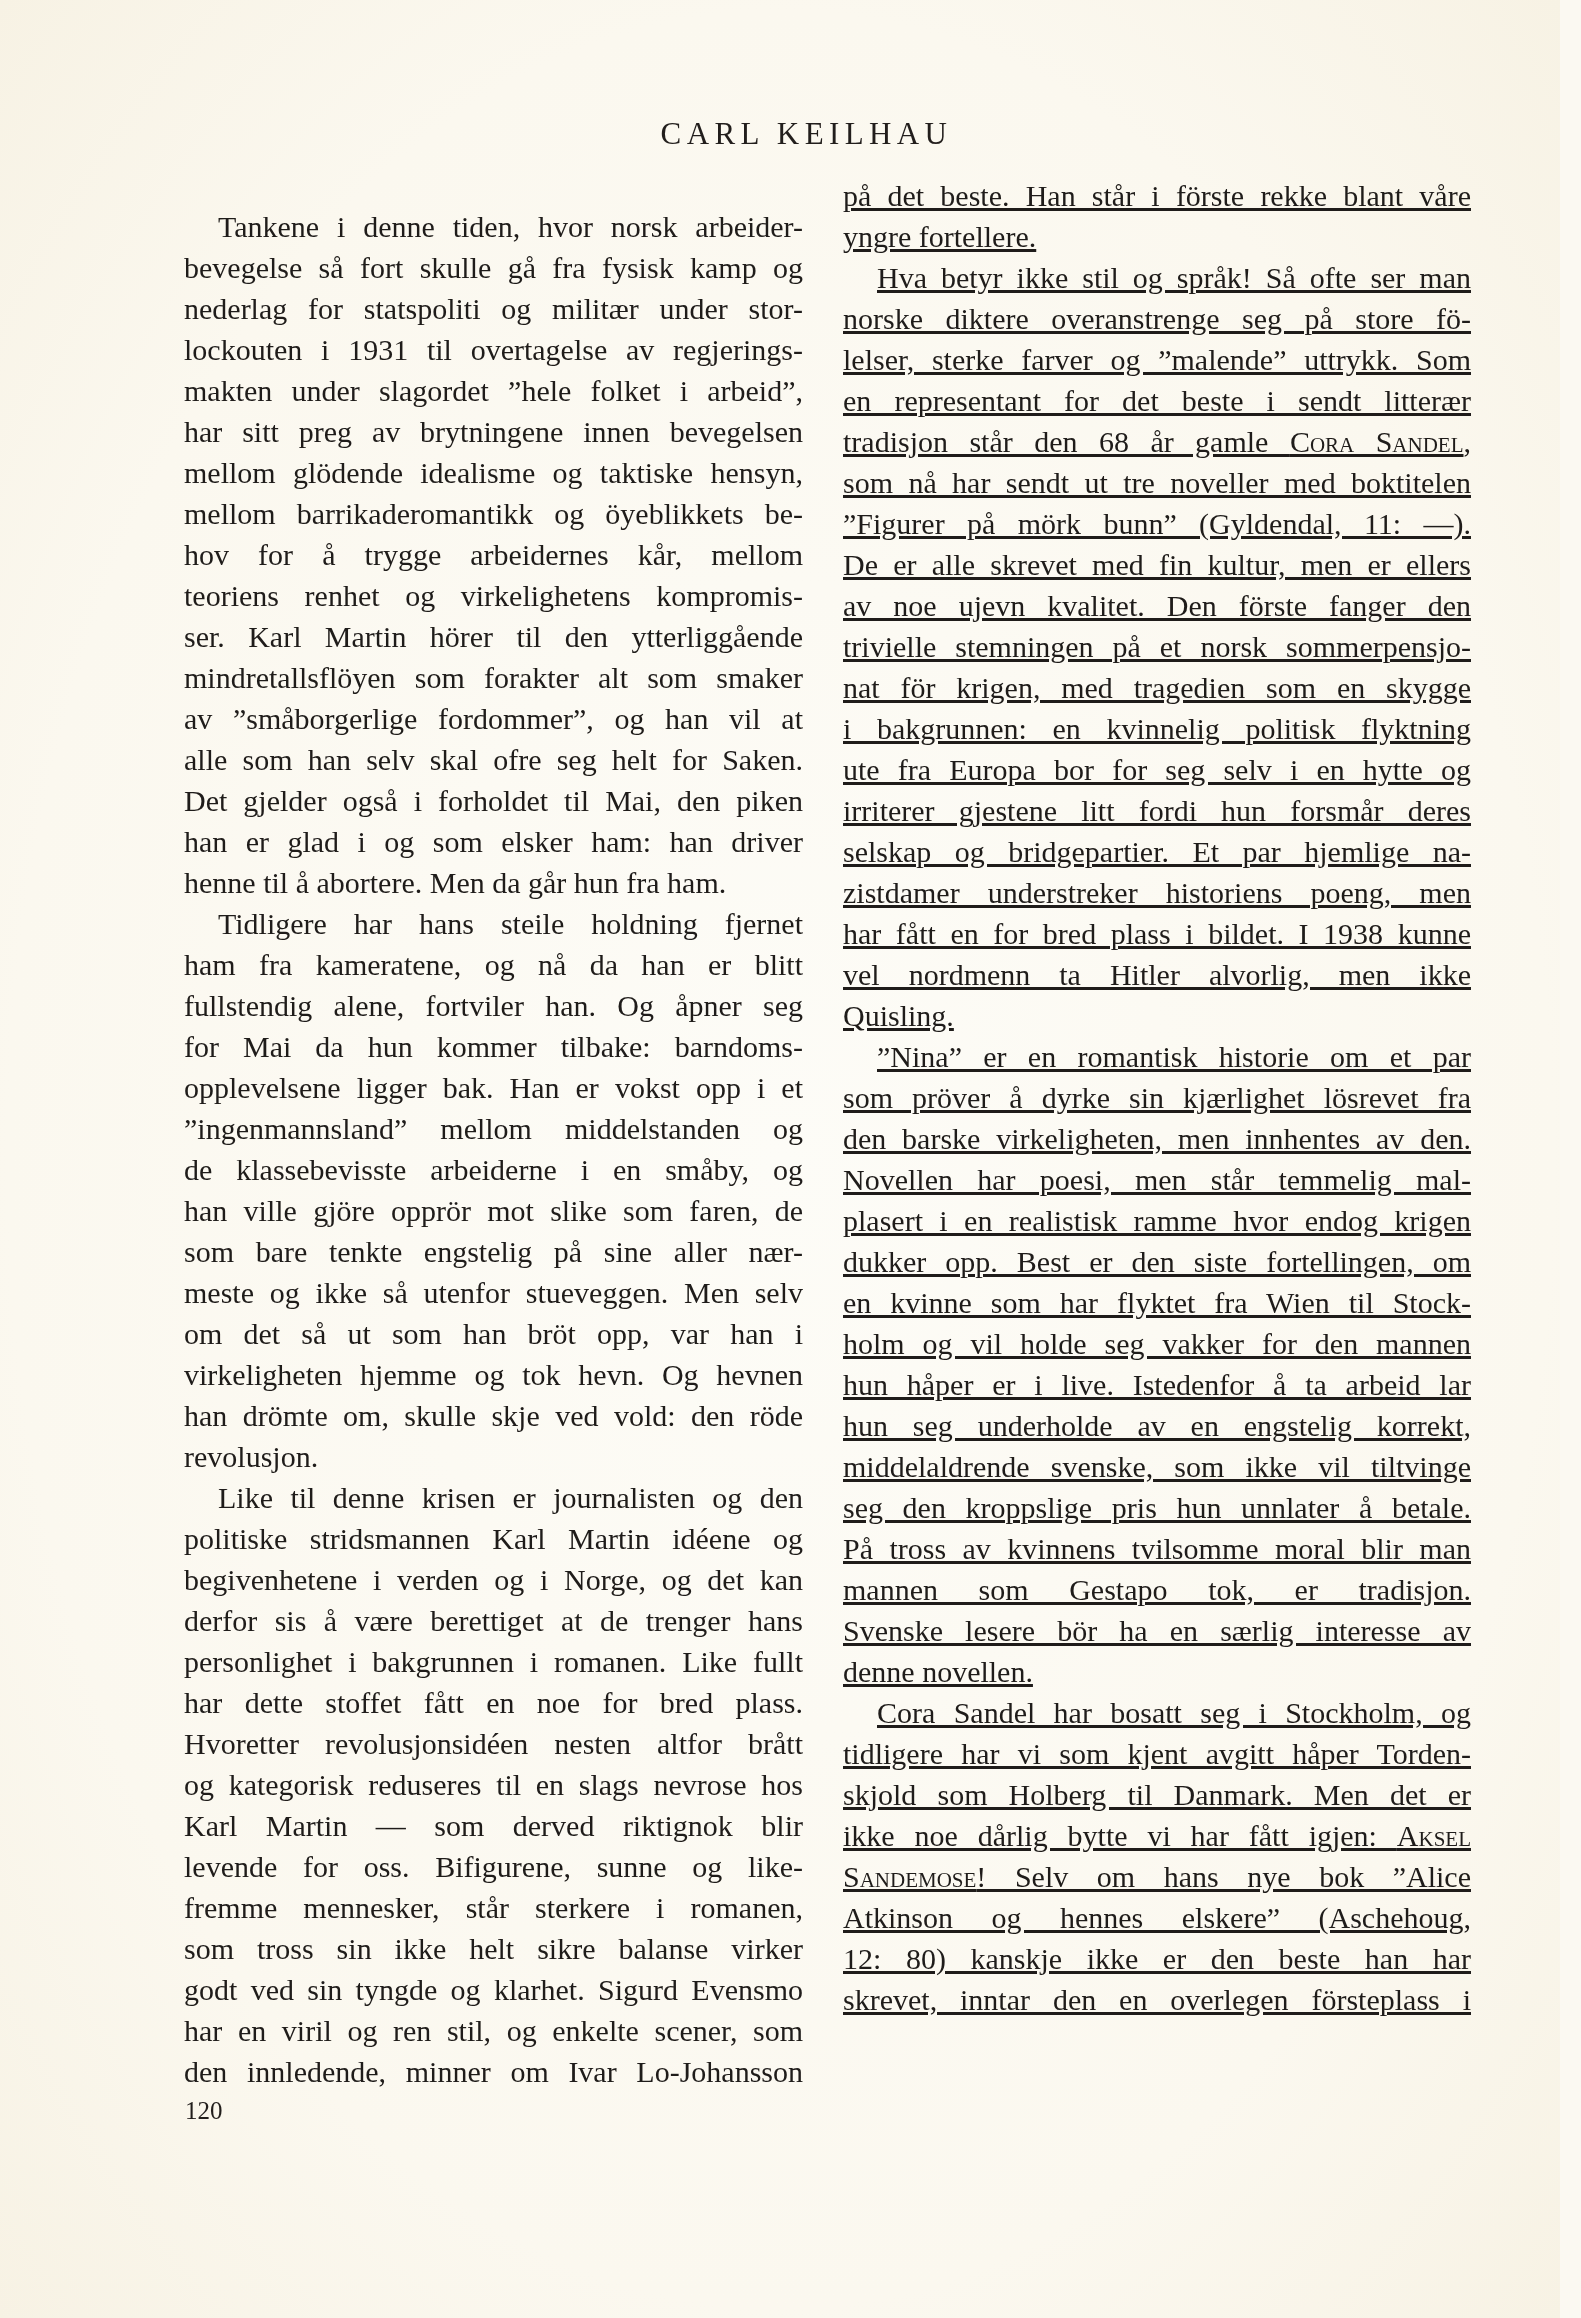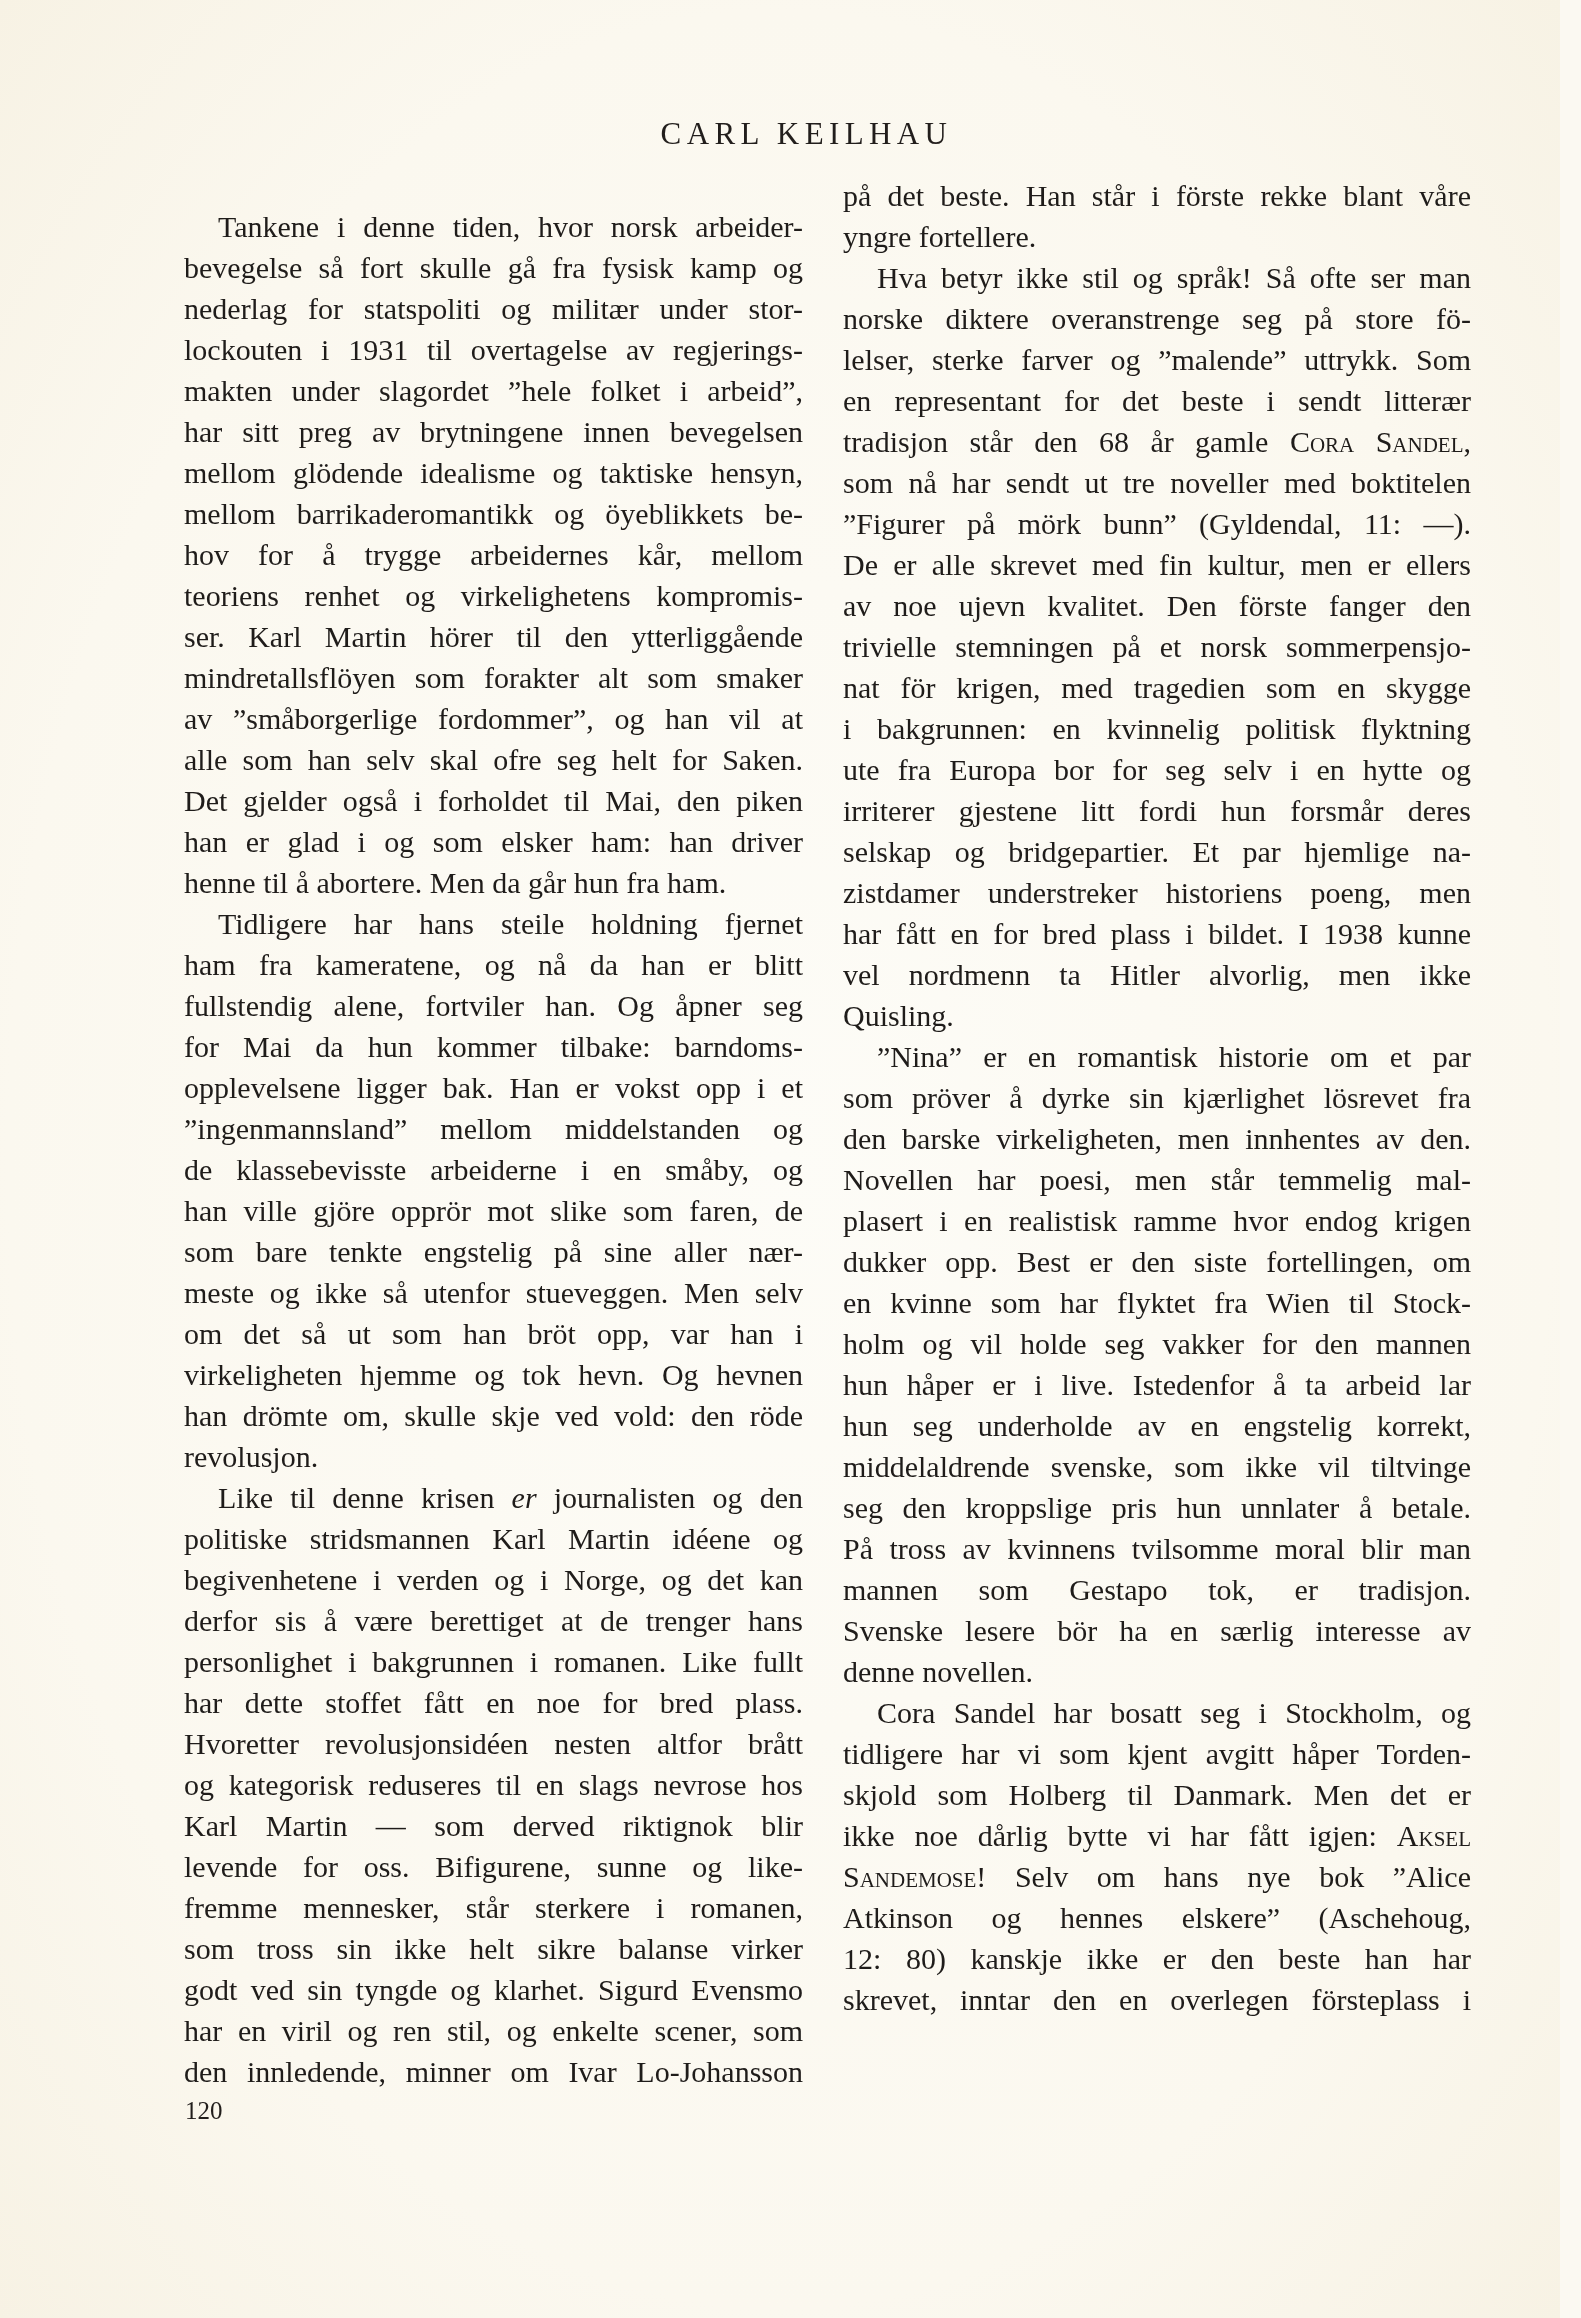--- a/index.html
+++ b/index.html
@@ -32,21 +32,21 @@
     letter-spacing: 5.4px;
     padding-left: 31px;
     box-sizing: border-box;
     color: #221e1c;
   }
   .column {
     position: absolute;
     top: 175px;
   }
   .col-left { left: 184px; width: 619px; margin-top: 31px; }
-  .col-right { left: 843px; width: 628px; }
+  .col-right { left: 843px; width: 628px; text-decoration: underline; }
   .line {
     display: block;
     height: 41px;
     line-height: 41px;
     font-size: 30px;
     white-space: nowrap;
     text-align: justify;
     text-align-last: justify;
     overflow: visible;
   }
@@ -54,21 +54,20 @@
     text-align: right;
     text-align-last: left;
   }
   .line.indent {
     padding-left: 34px;
   }
   .sc {
     font-variant: small-caps;
   }
   .it {
-    font-style: italic;
   }
   .folio {
     position: absolute;
     left: 185px;
     top: 2097px;
     font-size: 25px;
     color: #221e1c;
   }
 </style>
 </head>

